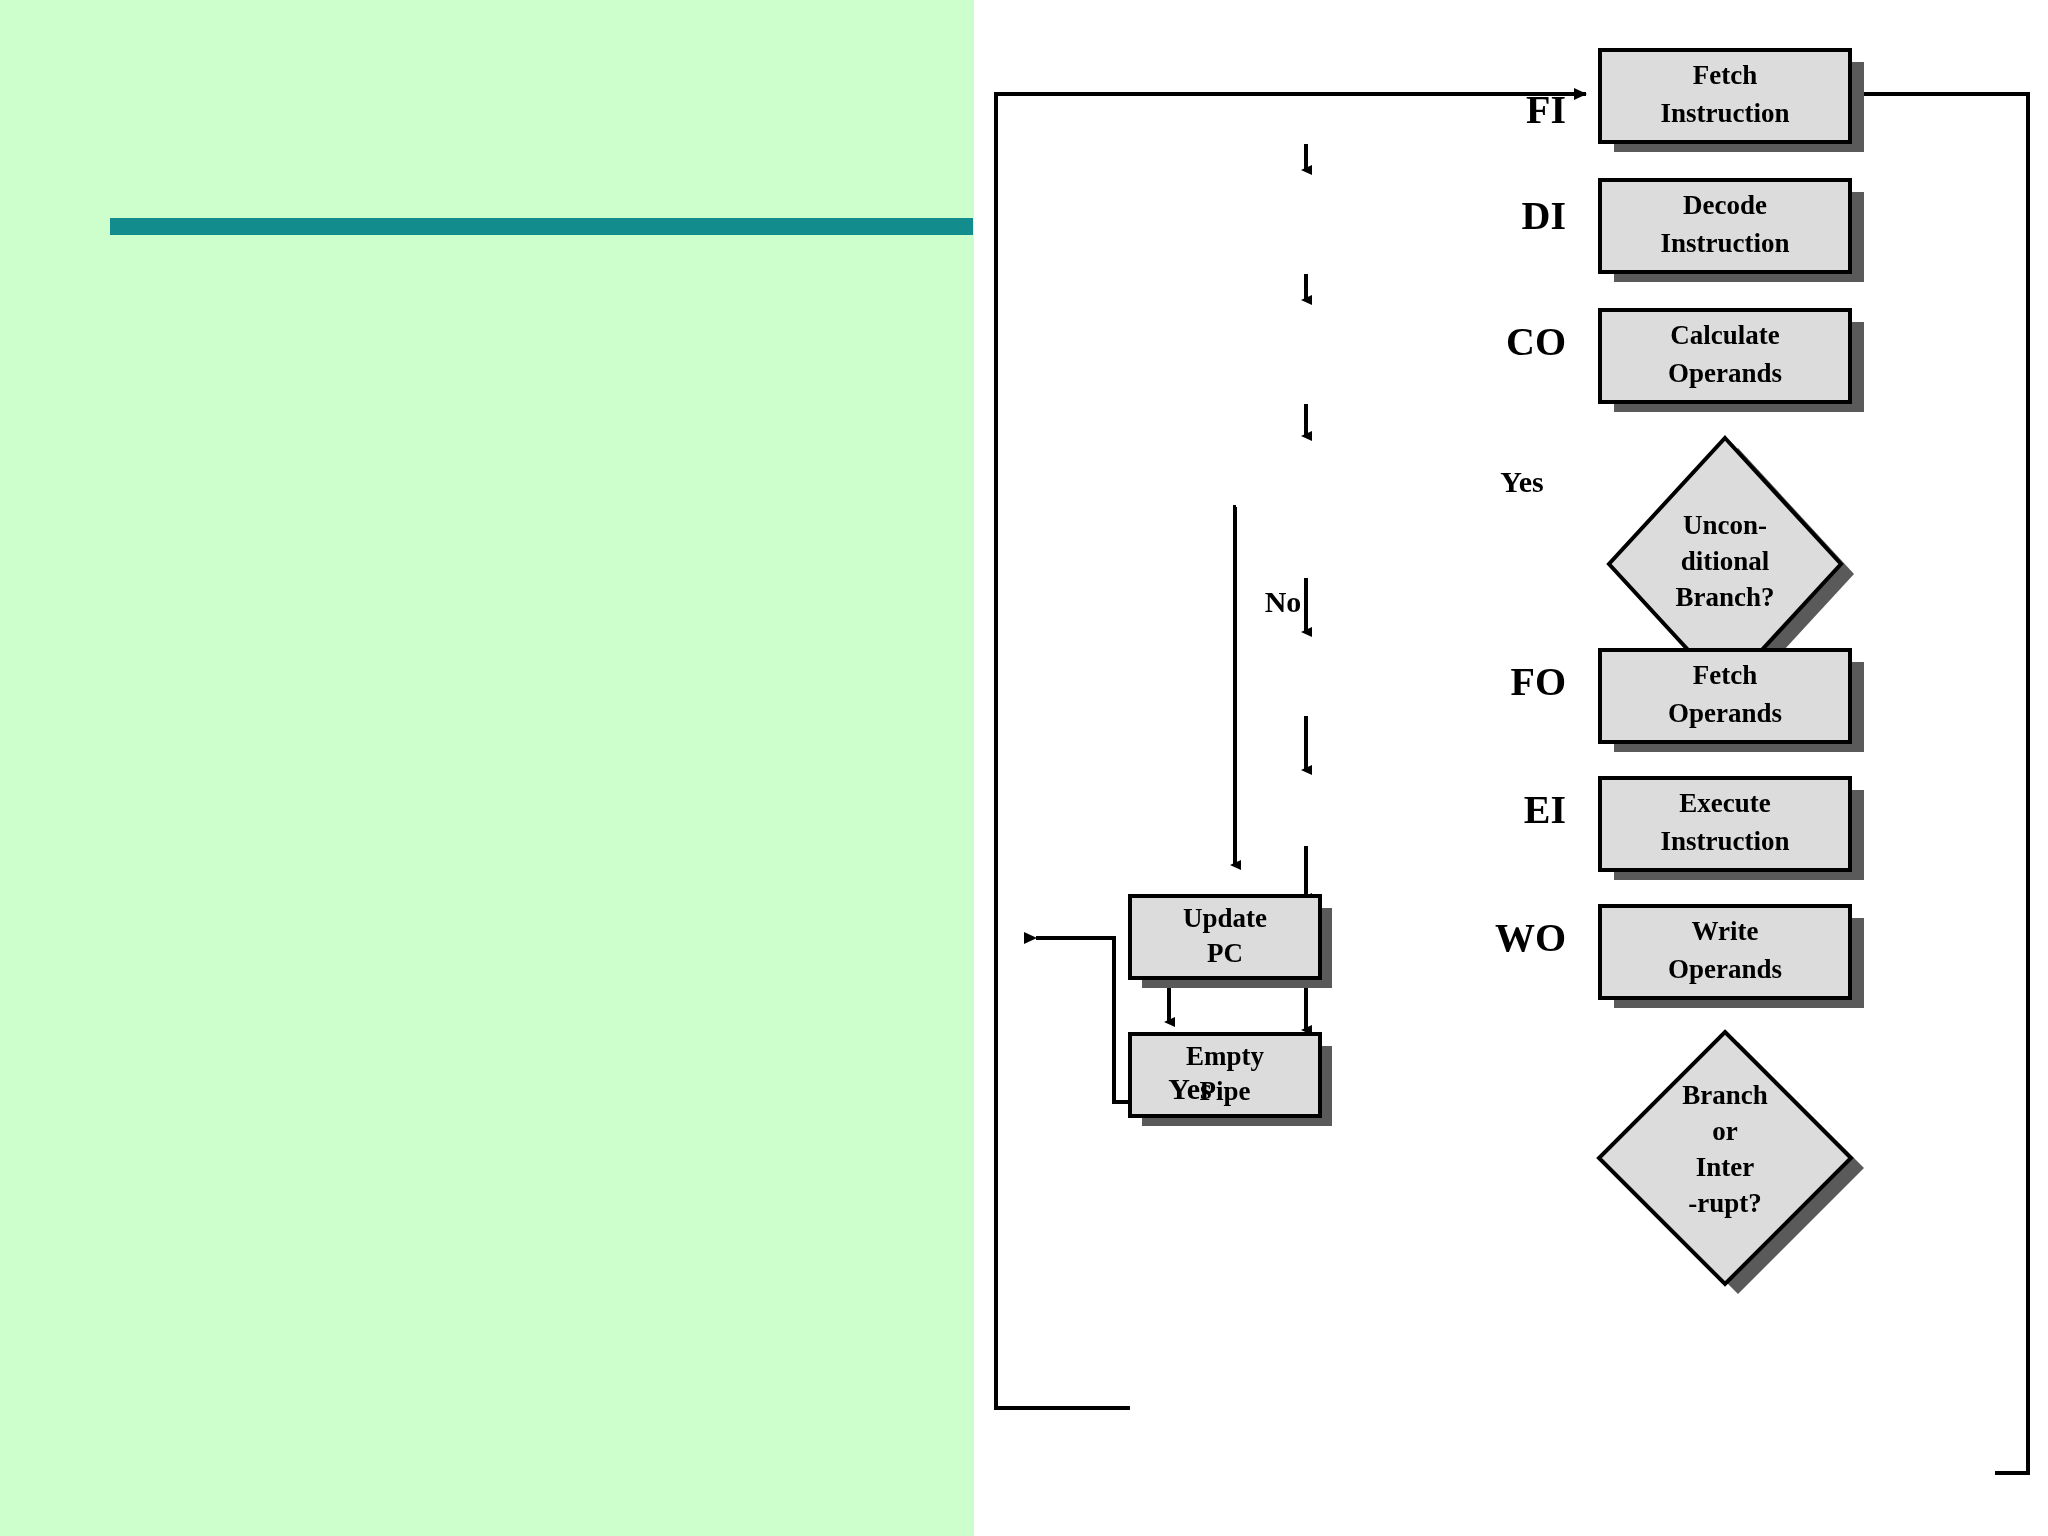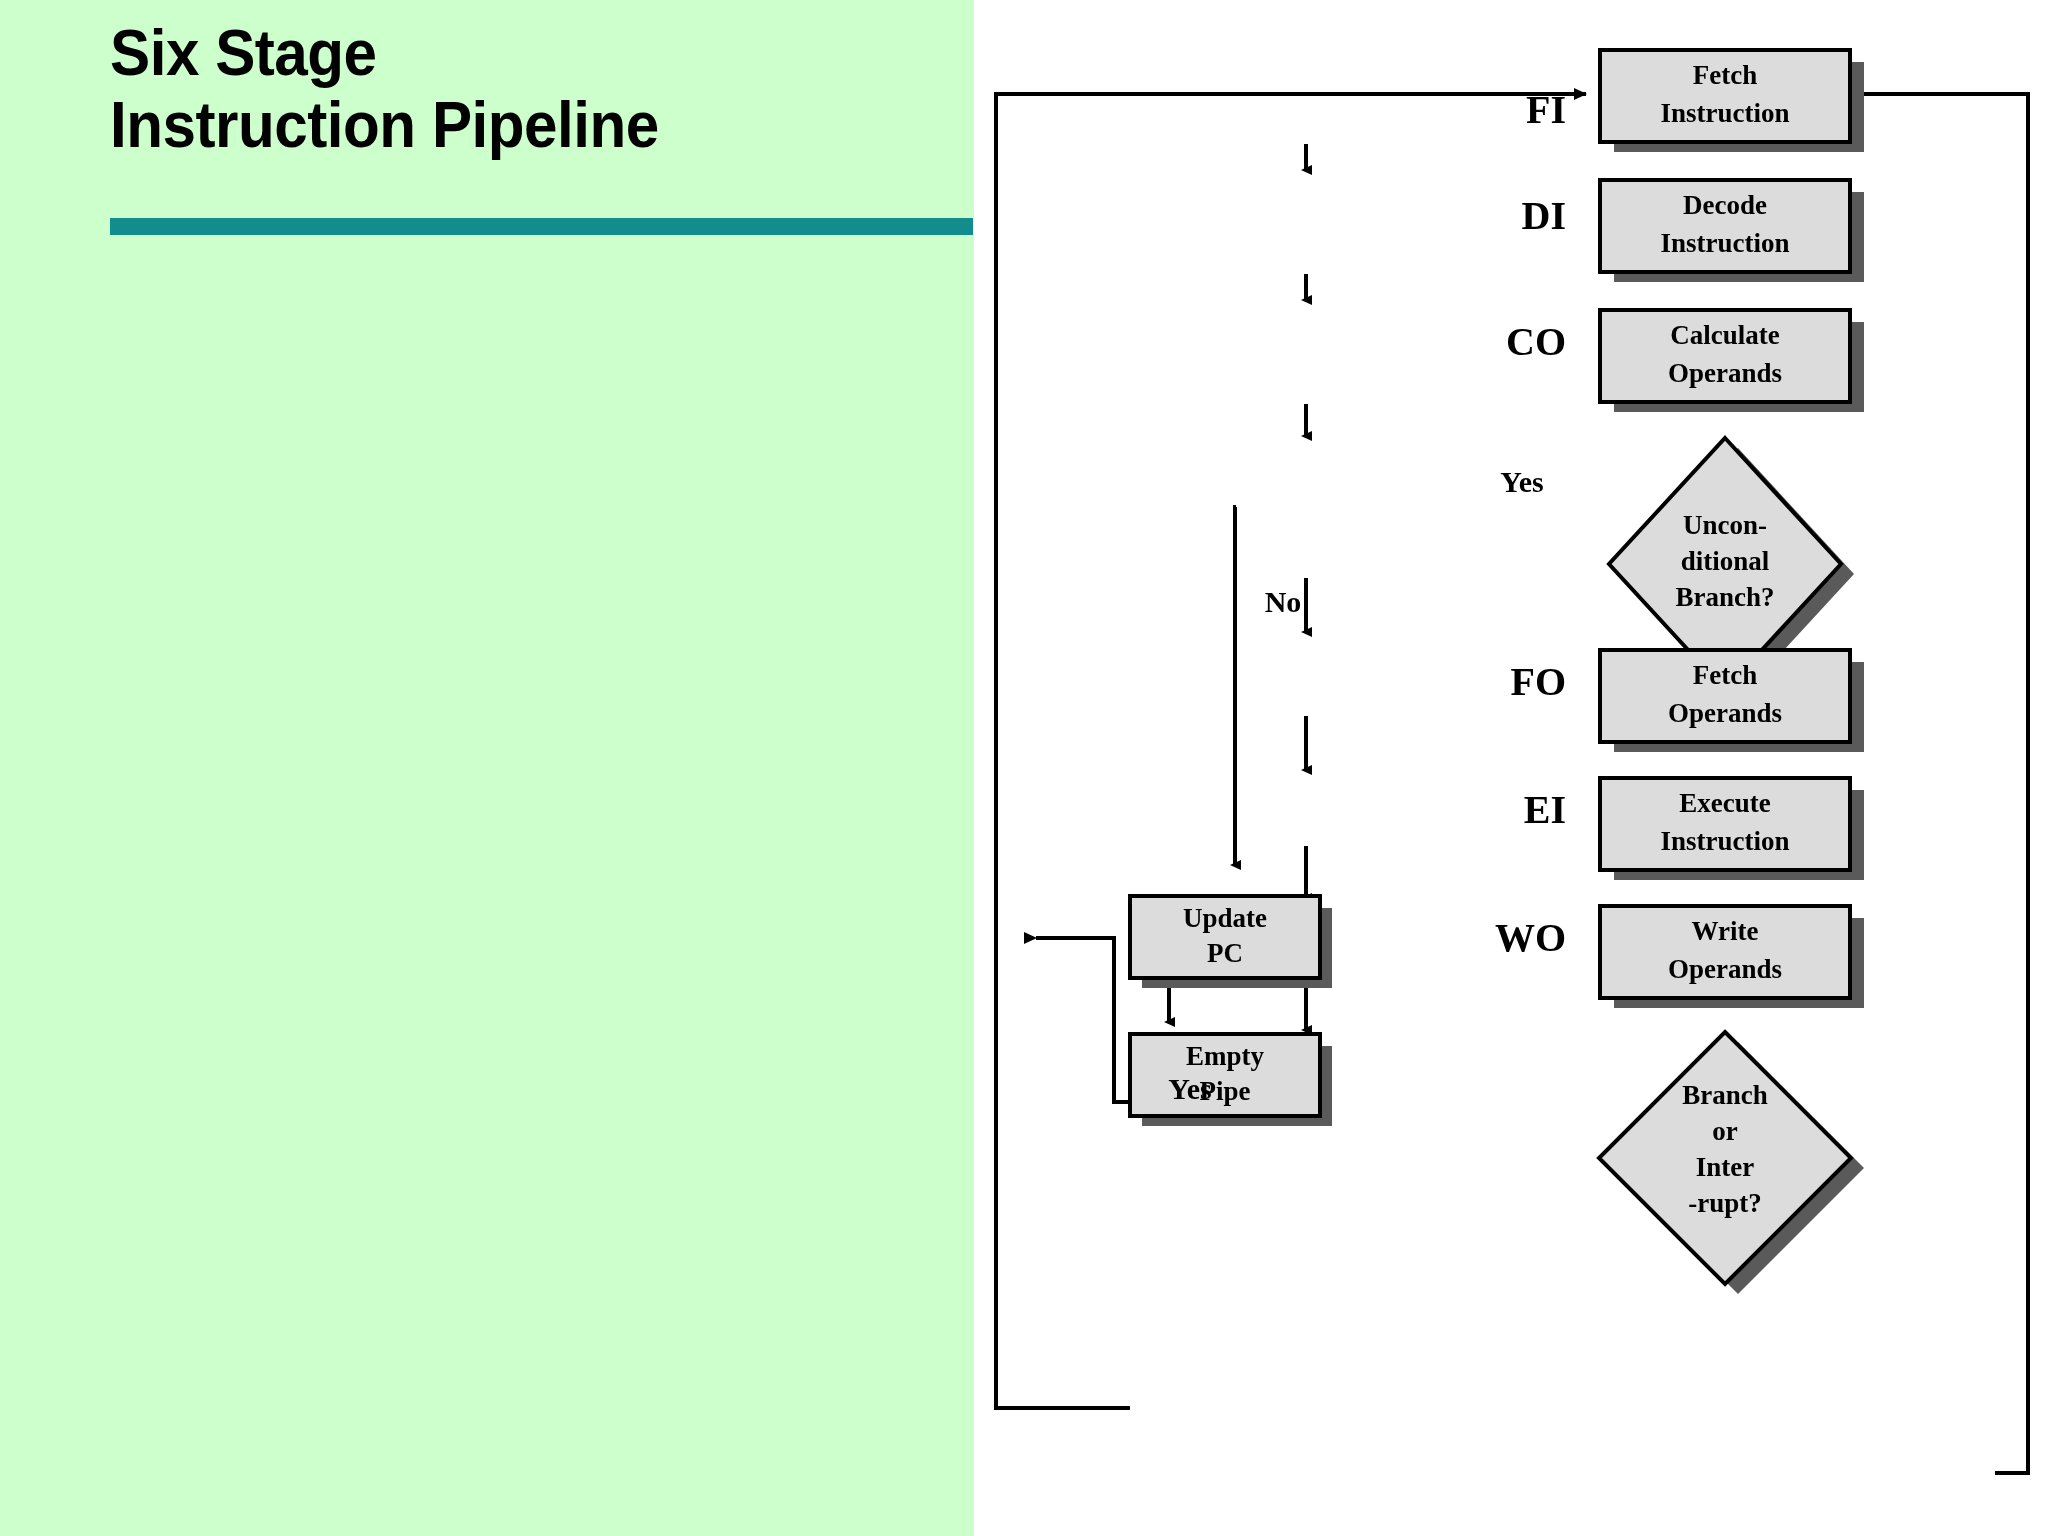--- a/index.html
+++ b/index.html
@@ -94,23 +94,20 @@
   .boxFill { fill: #dcdcdc; stroke: #000000; stroke-width: 4; }
   .boxShadow { fill: #5a5a5a; stroke: none; }
   .line { stroke: #000000; stroke-width: 4; fill: none; }
 </style>
 </head>
 <body>
 
 <div id="slide">
 
   <div id="left-panel" style="background: rgb(204, 255, 204);">
-    <div id="title-block">
-      <div id="title-text"><div>Six Stage</div><div>Instruction Pipeline</div></div>
-    </div>
     <div id="title-rule" style="background: rgb(18, 140, 140);"></div>
   </div>
 
   <div id="flow-area">
     <svg id="flow" viewBox="0 0 1074 1536" xmlns="http://www.w3.org/2000/svg">
       <defs>
         <marker id="arrowDown" markerWidth="14" markerHeight="14" refX="5" refY="7" orient="auto" markerUnits="userSpaceOnUse">
           <path d="M0,1 L10,1 L5,12 Z" fill="#000000"></path>
         </marker>
         <marker id="arrowRight" markerWidth="16" markerHeight="14" refX="13" refY="7" orient="auto" markerUnits="userSpaceOnUse">

